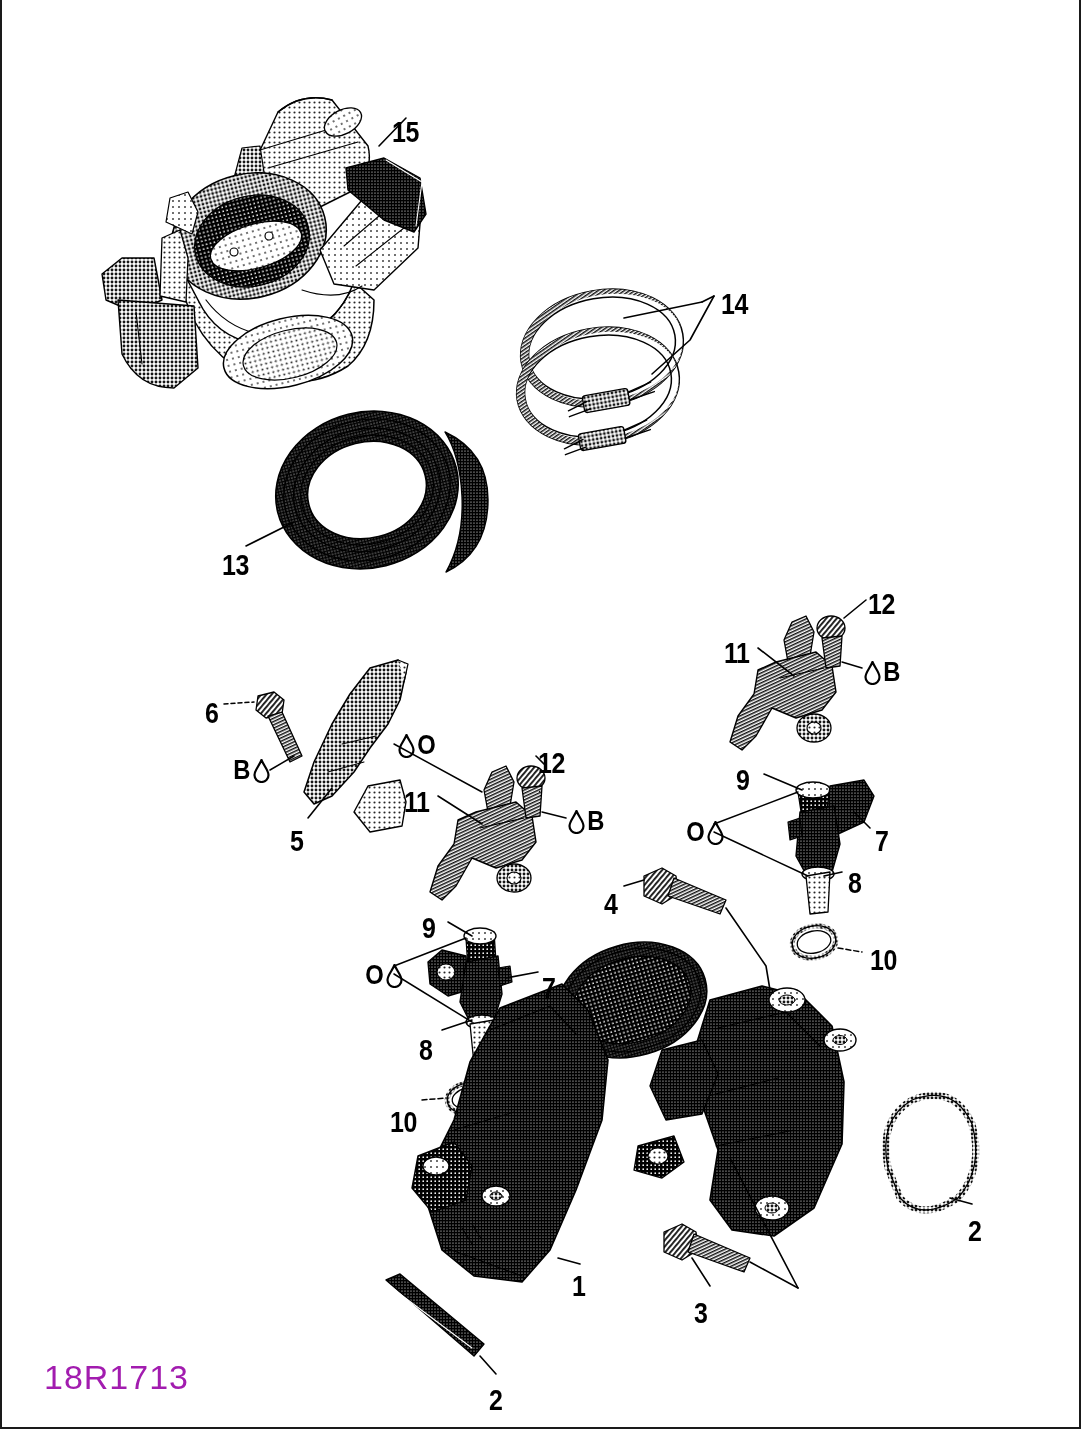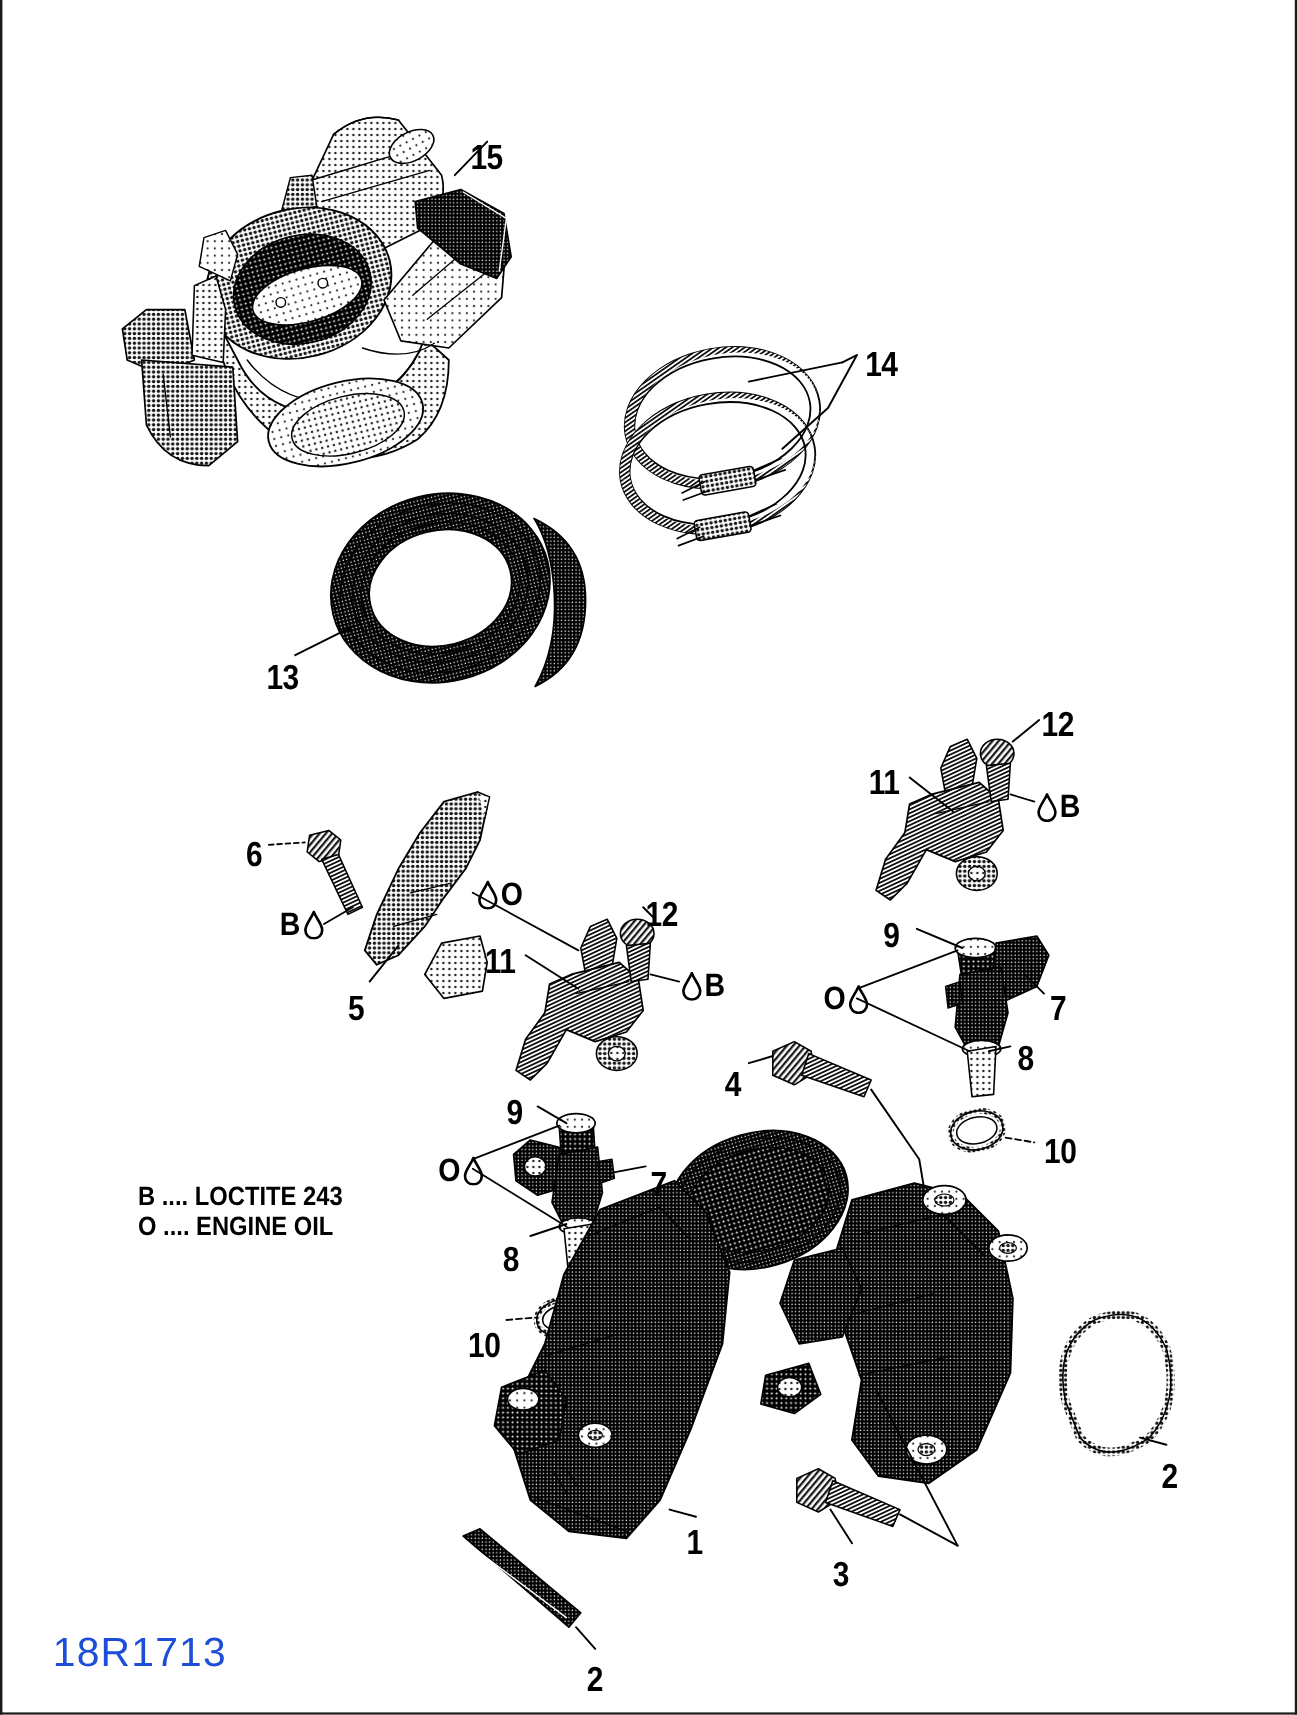--- a/index.html
+++ b/index.html
@@ -73,21 +73,21 @@
   #legend .lrow { transform: scaleX(0.9); transform-origin: left center; white-space: nowrap; }
   
   #sheetcode {
     position: absolute;
     left: 42px;
     top: 1358px;
     font-family: "Liberation Sans", sans-serif;
     font-size: 34px;
     font-weight: normal;
     letter-spacing: 1px;
-    color: #1d4ed8;
+    color: #a21caf;
   }
 </style>
 </head>
 <body>
 
 <div id="sheet">
 
   <svg id="artboard" viewBox="0 0 1081 1429">
     <defs>
 
@@ -393,24 +393,20 @@
       </g>
       <path d="M708 1286 L690 1258" stroke-width="1.6"></path>
       <g stroke-width="1.6">
         <path d="M748 1262 L796 1288"></path>
         <path d="M796 1288 L728 1158"></path>
       </g>
 
     </g>
   </svg>
 
-  <div id="legend">
-    <div class="lrow">B .... LOCTITE 243</div>
-    <div class="lrow">O .... ENGINE OIL</div>
-  </div>
 
   <div id="sheetcode">18R1713</div>
 
   <div id="callout-layer">
       <div class="callout" style="left: 570px; top: 1272px;">1</div>
       <div class="callout" style="left: 966px; top: 1217px;">2</div>
       <div class="callout" style="left: 487px; top: 1386px;">2</div>
       <div class="callout" style="left: 692px; top: 1299px;">3</div>
       <div class="callout" style="left: 602px; top: 890px;">4</div>
       <div class="callout" style="left: 288px; top: 827px;">5</div>

